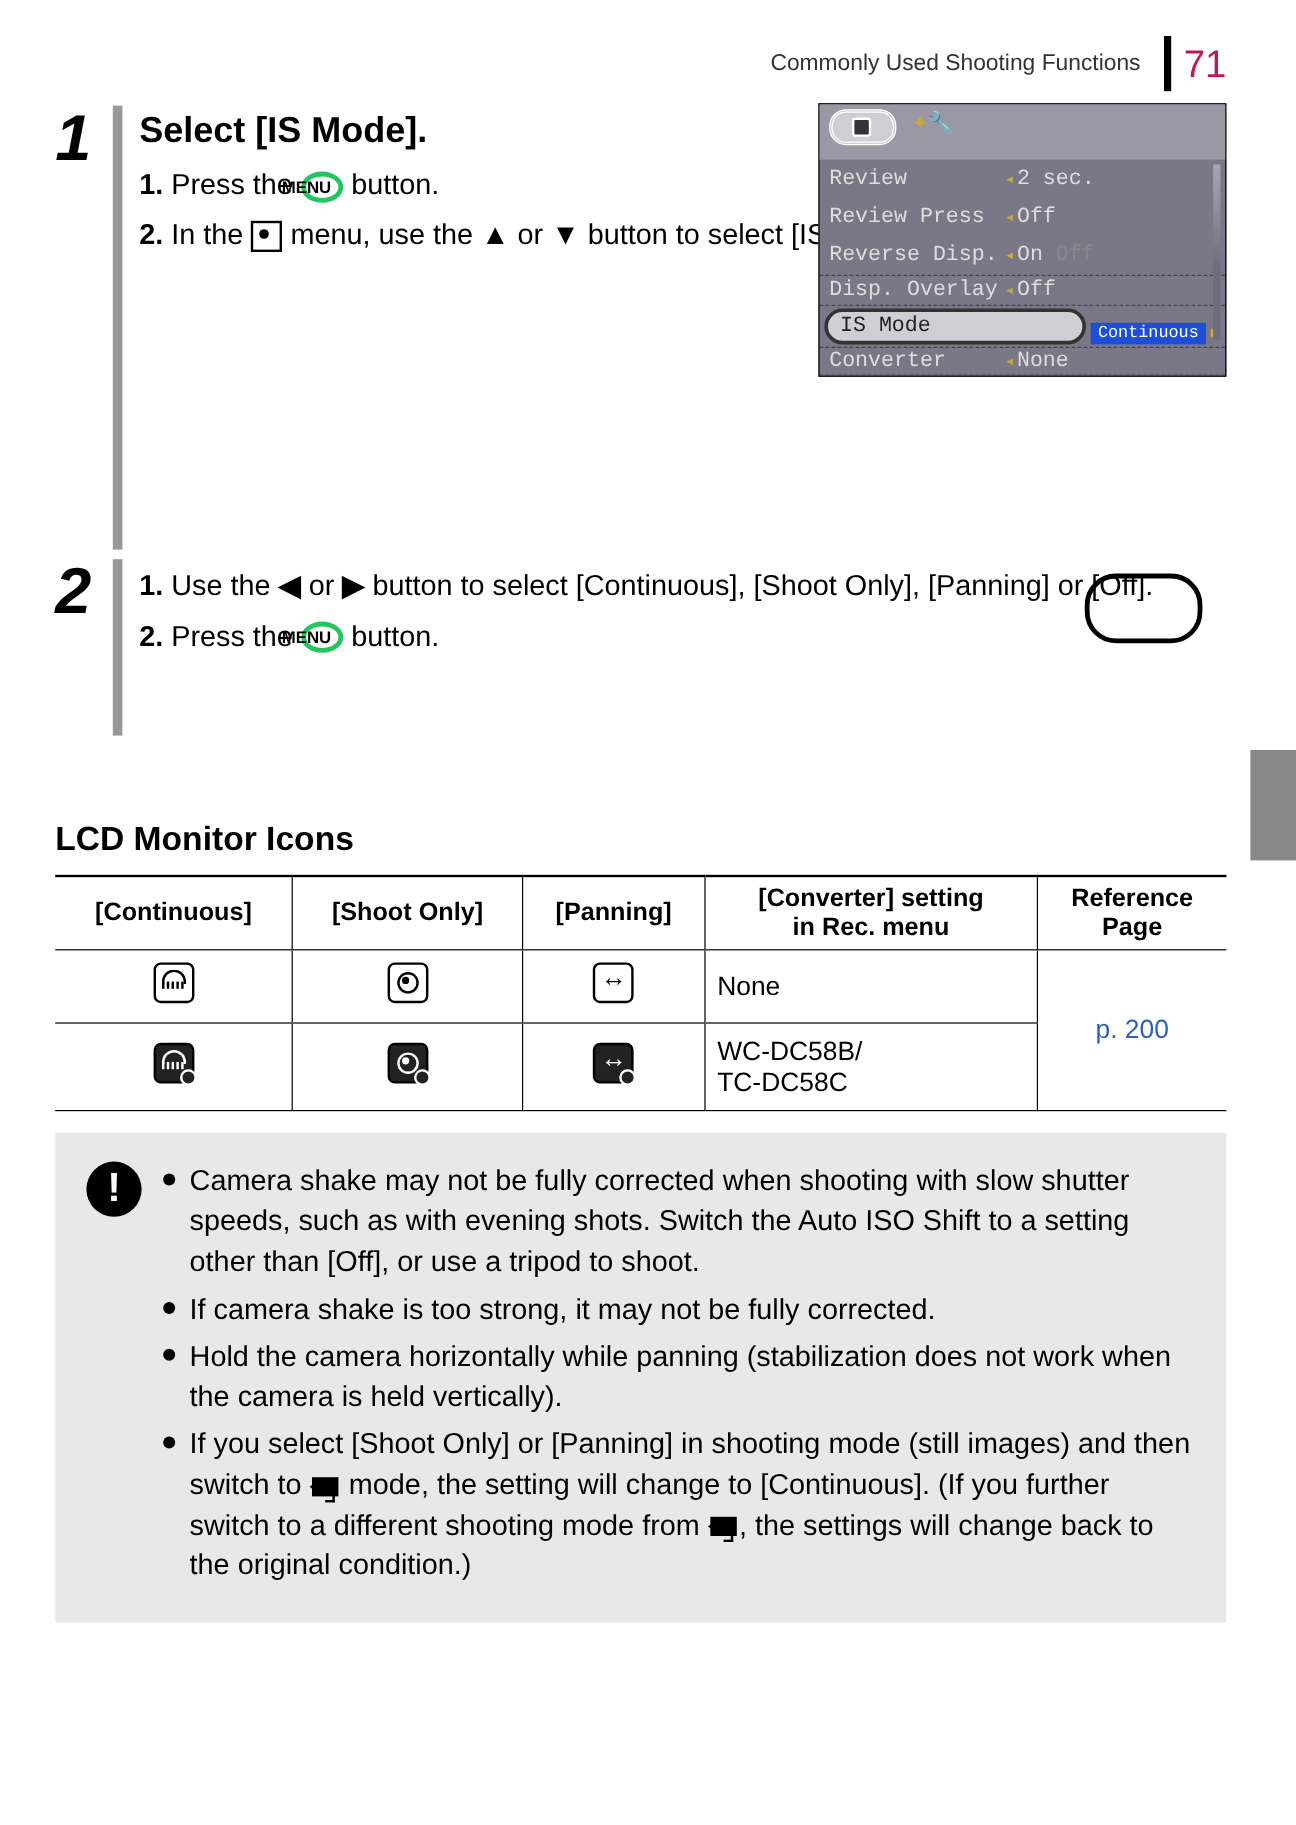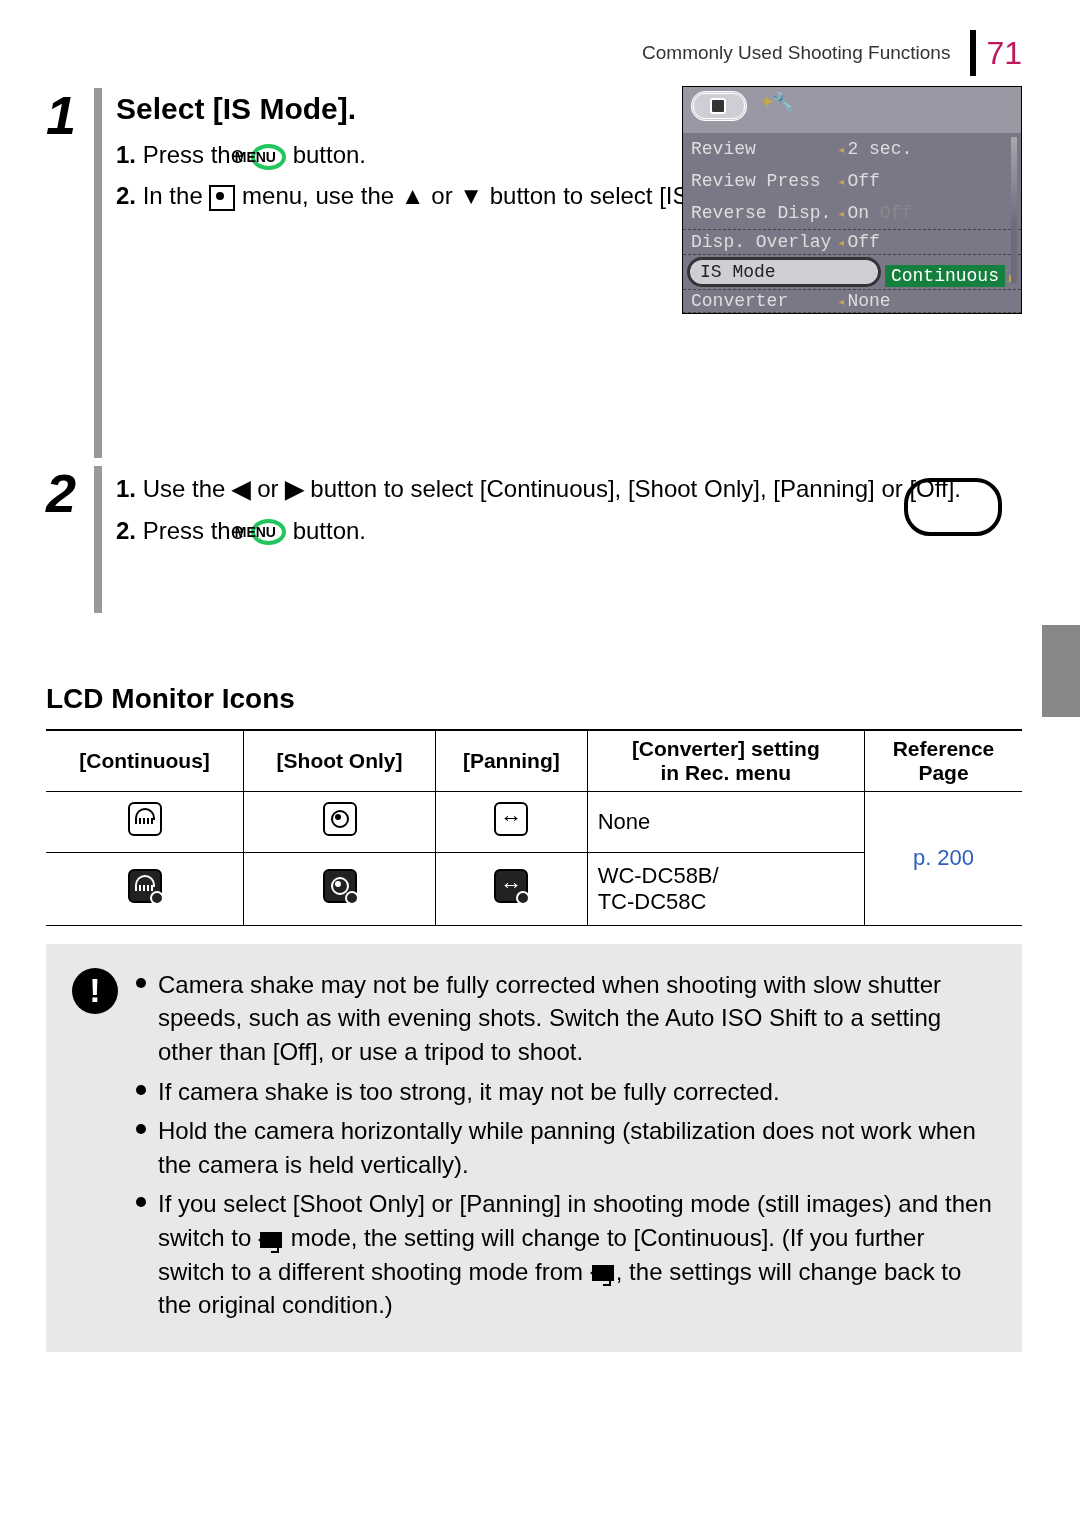--- a/index.html
+++ b/index.html
@@ -26,21 +26,21 @@
   .tab1{display:inline-block;width:50px;height:24px;background:#cfced4;border:3px double #fff;border-radius:14px;position:relative}
   .tab1::after{content:"";position:absolute;width:12px;height:12px;background:#333;border:2px solid #fff;border-radius:3px;left:16px;top:4px}
   .tab2{display:inline-block;color:#c9a743;font-size:18px;margin-left:8px;vertical-align:top;letter-spacing:-2px}
   .scr-row{display:flex;align-items:center;padding:2px 8px;height:28px;font-family:Liberation Mono, monospace;font-size:18px;color:#ddd;letter-spacing:0px}
   .scr-row .lbl{width:146px}
   .scr-row .car{color:#c9a743;font-size:14px;margin-right:2px}
   .scr-row .val{color:#ddd}
   .scr-row.ovl{overflow:hidden;height:20px}
   .sel-row-outer{display:flex;align-items:flex-end;padding:2px 4px}
   .sel-box{flex:1;display:flex;align-items:center;background:#cfced4;color:#222;border-radius:18px;border:3px solid #333;height:24px;padding:0 10px;font-family:'Courier New',monospace;font-size:18px}
-  .sel-val{background:#15803d;color:#fff;padding:1px 6px;font-family:'Courier New',monospace;font-size:18px;margin-left:4px}
+  .sel-val{background:#1d4ed8;color:#fff;padding:1px 6px;font-family:'Courier New',monospace;font-size:14px;margin-left:4px}
   .sel-arrow{color:#c9a743;font-size:16px;margin-left:4px}
   .scr-bar{position:absolute;right:4px;top:50px;bottom:30px;width:6px;background:linear-gradient(#a8a7b0,#6e6c7a 60%)}
   .cut{border-bottom:1px dashed #444;border-top:1px dashed #444}
   .empty-pill{width:90px;height:50px;border:4px solid #000;border-radius:26px;position:absolute;right:78px;top:478px}
   .sec-title{font-size:28px;font-weight:900;margin:70px 0 14px 0}
   table.icons{width:100%;border-collapse:collapse;font-size:22px}
   table.icons th{border-top:2px solid #000;border-bottom:1px solid #000;padding:6px 6px;font-weight:bold;text-align:center;font-size:21px}
   table.icons th+th{border-left:1px solid #000}
   table.icons td{border-bottom:1px solid #000;padding:10px 10px;text-align:center;vertical-align:middle}
   table.icons td+td{border-left:1px solid #000}

